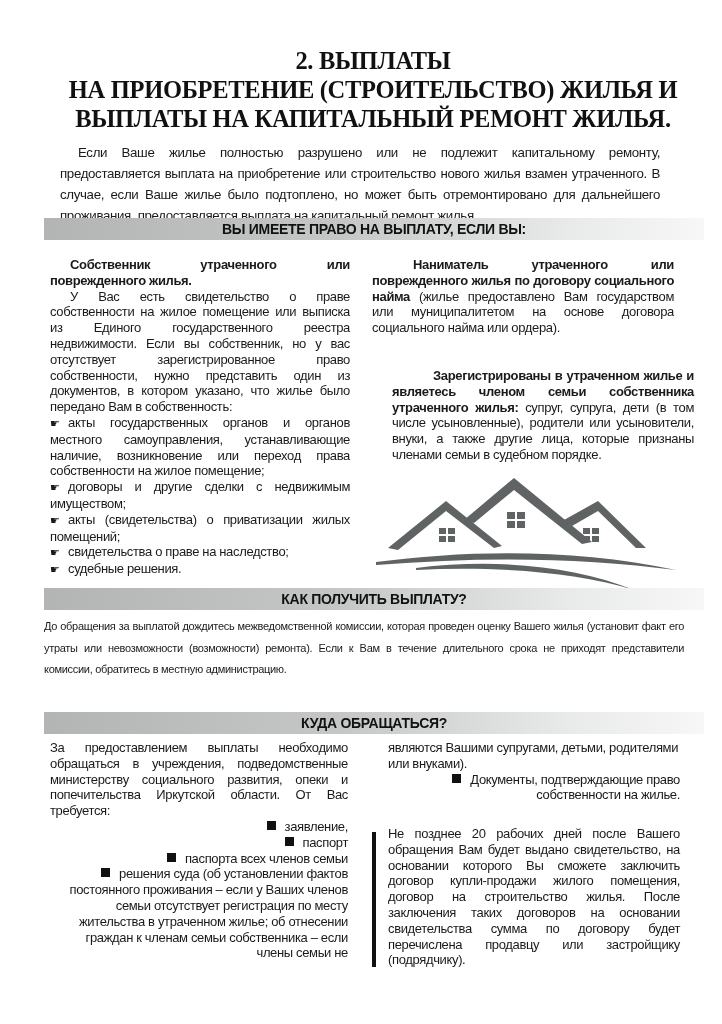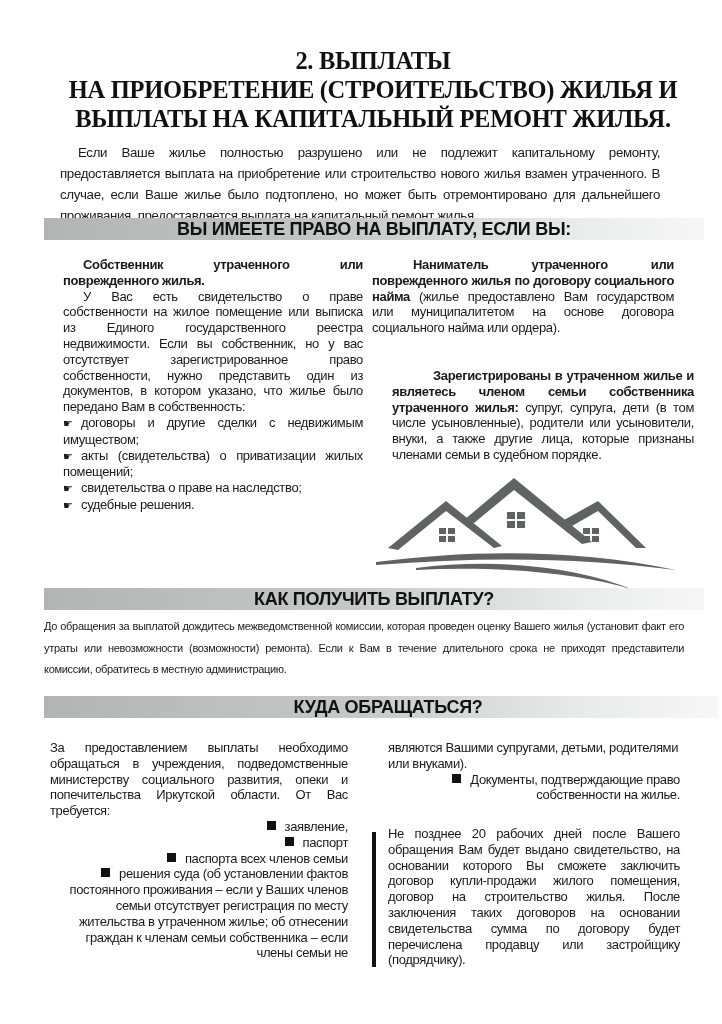--- a/index.html
+++ b/index.html
@@ -6,21 +6,21 @@
   body { width:722px; height:1024px; position:relative; overflow:hidden;
          font-family:"Liberation Sans", "DejaVu Sans", sans-serif; color:#1a1a1a; }
   .title { position:absolute; left:0; top:46px; width:722px; text-align:center;
            font-family:"Liberation Serif", "DejaVu Serif", serif; font-weight:bold;
            font-size:24.5px; line-height:29px; color:#111; letter-spacing:-0.3px;padding-left:12px; }
   .intro { position:absolute; left:44px; top:126px; width:632px; font-size:13.3px; line-height:21px;
            text-align:justify; letter-spacing:-0.35px; }
   .intro p { margin:16px; text-indent:18px; }
   .band { position:absolute; left:44px; width:660px; height:22px;
           background:linear-gradient(to right,#b3b5b5 0%,#c5c7c7 45%,#e9eaea 80%,#f7f7f7 100%);
-          text-align:center; font-weight:bold; font-size:18px; line-height:22px; color:#111; letter-spacing:-0.3px; }
+          text-align:center; font-weight:bold; font-size:14px; line-height:22px; color:#111; letter-spacing:-0.3px; }
   .col { position:absolute; font-size:13px; line-height:15.8px; letter-spacing:-0.35px; text-align:justify; }
   .col p { margin:0; }
   .indent { text-indent:20px; }
   .b { font-weight:bold;margin-left:21px; }
   .hand { display:inline-block; width:14px; margin-right:4px; font-size:11px; }
   .sq { display:inline-block; width:9px; height:9px; background:#111; margin-right:9px; vertical-align:1px; }
   .sqitem { padding-left:18px; text-indent:-18px; text-align:right; }
   .para2 { position:absolute; left:44px; top:616px; width:640px; font-size:11px; line-height:21.5px; text-align:justify; letter-spacing:-0.3px; }
   .vbar { position:absolute; left:372px; top:832px; width:4px; height:135px; background:#111; }
   .logo { position:absolute; left:376px; top:468px; width:330px; height:128px; }
@@ -33,23 +33,24 @@
   <div>НА ПРИОБРЕТЕНИЕ  (СТРОИТЕЛЬСТВО) ЖИЛЬЯ И</div>
   <div>ВЫПЛАТЫ НА КАПИТАЛЬНЫЙ РЕМОНТ ЖИЛЬЯ.</div>
 </div>
 
 <div class="intro">
   <p>Если Ваше жилье полностью разрушено или не подлежит капитальному ремонту, предоставляется выплата на приобретение или строительство нового жилья взамен утраченного. В случае, если Ваше жилье было подтоплено, но может быть отремонтировано для дальнейшего проживания, предоставляется выплата на капитальный ремонт жилья.</p>
 </div>
 
 <div class="band" style="top:218px;">ВЫ ИМЕЕТЕ  ПРАВО НА ВЫПЛАТУ, ЕСЛИ ВЫ:</div>
 
-<div class="col" style="left:50px; top:257px; width:300px;margin-left:13px;">
+<div class="col" style="left:50px; top:257px; width:300px;">
   <p class="indent b">Собственник утраченного или поврежденного жилья.</p>
   <p class="indent">У Вас есть свидетельство о праве собственности на жилое помещение или выписка из Единого государственного реестра недвижимости. Если вы собственник, но у вас отсутствует зарегистрированное право собственности, нужно представить один из документов, в котором указано, что жилье было передано Вам в собственность:</p>
+  <p><span class="hand">☛</span><span>акты государственных органов и органов местного самоуправления, устанавливающие наличие, возникновение или переход права собственности на жилое помещение;</span></p>
   <p><span class="hand">☛</span><span>договоры и другие сделки с недвижимым имуществом;</span></p>
   <p><span class="hand">☛</span><span>акты (свидетельства) о приватизации жилых помещений;</span></p>
   <p><span class="hand">☛</span><span>свидетельства о праве на наследство;</span></p>
   <p><span class="hand">☛</span><span>судебные решения.</span></p>
 </div>
 
 <div class="col" style="left:372px; top:257px; width:302px;">
   <p class="indent"><span class="b">Наниматель утраченного или поврежденного жилья по договору социального найма</span><span> (жилье предоставлено Вам государством или муниципалитетом на основе договора социального найма или ордера).</span></p>
 </div>
 <div class="col" style="left:392px; top:368px; width:302px;">
@@ -80,21 +81,21 @@
 
     <path d="M0,94 C90,82 200,80 300,102 C210,90 110,88 0,97 Z"></path>
     <path d="M40,100 C120,90 200,98 258,122 C200,104 120,98 40,102 Z"></path>
   </g>
 </svg>
 
 <div class="band" style="top:588px;">КАК ПОЛУЧИТЬ ВЫПЛАТУ?</div>
 
 <div class="para2">До обращения за выплатой дождитесь межведомственной комиссии, которая проведен оценку Вашего жилья (установит факт его утраты или невозможности (возможности) ремонта). Если к Вам в течение длительного срока не приходят представители комиссии, обратитесь в местную администрацию.</div>
 
-<div class="band" style="top:696px;padding-left:14px;">КУДА ОБРАЩАТЬСЯ?</div>
+<div class="band" style="top:712px;">КУДА ОБРАЩАТЬСЯ?</div>
 
 <div class="col" style="left:50px; top:740px; width:298px;">
   <p>За предоставлением выплаты необходимо обращаться в учреждения, подведомственные министерству социального развития, опеки и попечительства Иркутской области. От Вас требуется:</p>
   <p class="sqitem"><span class="sq"></span><span>заявление,</span></p>
   <p class="sqitem"><span class="sq"></span><span>паспорт</span></p>
   <p class="sqitem"><span class="sq"></span><span>паспорта всех членов семьи</span></p>
   <p class="sqitem"><span class="sq"></span><span>решения суда (об установлении фактов постоянного проживания – если у Ваших членов семьи отсутствует регистрация по месту жительства в утраченном жилье; об отнесении граждан к членам семьи собственника – если члены семьи не</span></p>
 </div>
 
 <div class="col" style="left:370px; top:740px; width:310px;">

